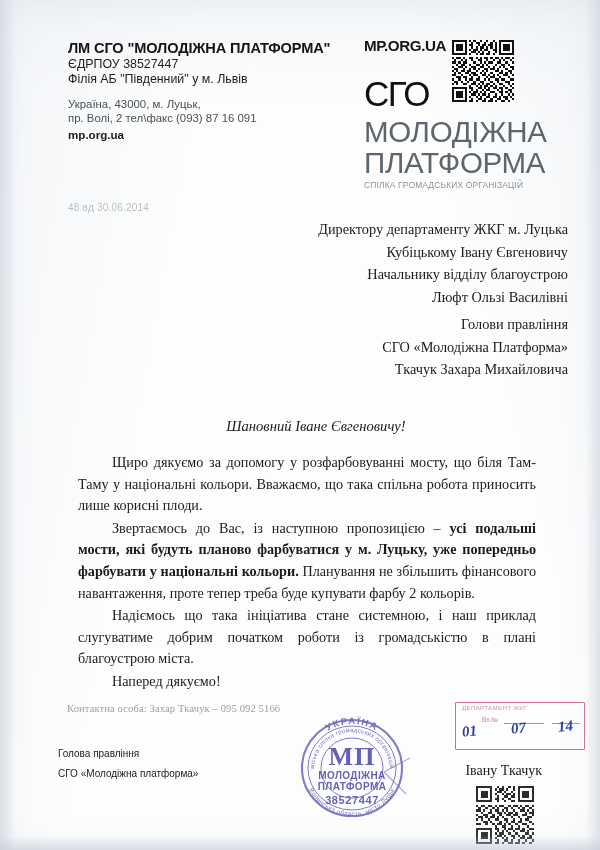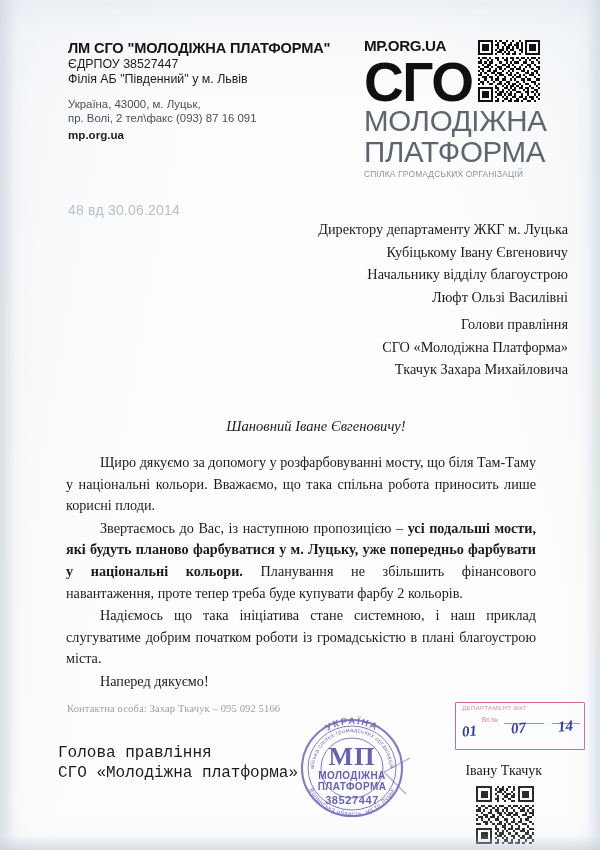--- a/index.html
+++ b/index.html
@@ -98,26 +98,26 @@
   .logo-url {
     font-family: "Liberation Sans", sans-serif;
     font-weight: bold;
     font-size: 15.2px;
     letter-spacing: -0.4px;
     color: #151515;
     line-height: 16px;
   }
   .logo-sgo {
     font-family: "Liberation Sans", sans-serif;
-    font-weight: bold;
-    font-size: 55px;
+    font-weight: normal;
+    font-size: 35px;
     line-height: 43px;
     letter-spacing: -1.5px;
     color: #101010;
-    margin-top: 7px;
+    margin-top: 18px;
   }
   .qr-main {
     margin-top: 2px;
     width: 62px;
     height: 62px;
     flex: 0 0 auto;
   }
   .logo-word {
     font-family: "Liberation Sans", sans-serif;
     font-size: 29.5px;
@@ -133,21 +133,21 @@
     color: #8b9299;
     margin-top: 3px;
   }
 
   
   .doc-ref {
     position: absolute;
     left: 68px;
     top: 202px;
     font-family: "Liberation Sans", sans-serif;
-    font-size: 14px;
+    font-size: 10px;
     color: #b9c0c8;
     letter-spacing: 0.2px;
     filter: blur(0.45px);
   }
 
   
   .addressee {
     position: absolute;
     right: 32px;
     text-align: right;
@@ -180,21 +180,21 @@
     left: 66px;
     top: 452px;
     width: 470px;
     font-family: "Liberation Serif", serif;
     font-size: 14.2px;
     line-height: 21.6px;
     text-align: justify;
     color: #1b1b1b;
   }
   .body-text p {
-    margin: 0 0 0 0;
+    margin: 0 0 0 12px;
     text-indent: 34px;
   }
   .body-text p + p { margin-top: 1px; }
   .body-text b { font-weight: bold; }
 
   
   .contact-line {
     position: absolute;
     left: 67px;
     top: 666px;
@@ -204,22 +204,22 @@
     filter: blur(0.5px);
     letter-spacing: 0.1px;
     margin-top: 37px;
   }
 
   
   .sign-left {
     position: absolute;
     left: 58px;
     top: 744px;
-    font-family: Liberation Mono, monospace;
-    font-size: 16px;
+    font-family: Liberation Sans, sans-serif;
+    font-size: 10px;
     line-height: 19.5px;
     color: #1b1b1b;
   }
   .sign-right-name {
     position: absolute;
     right: 58px;
     top: 763px;
     font-family: "Liberation Serif", serif;
     font-size: 14px;
     color: #1b1b1b;

